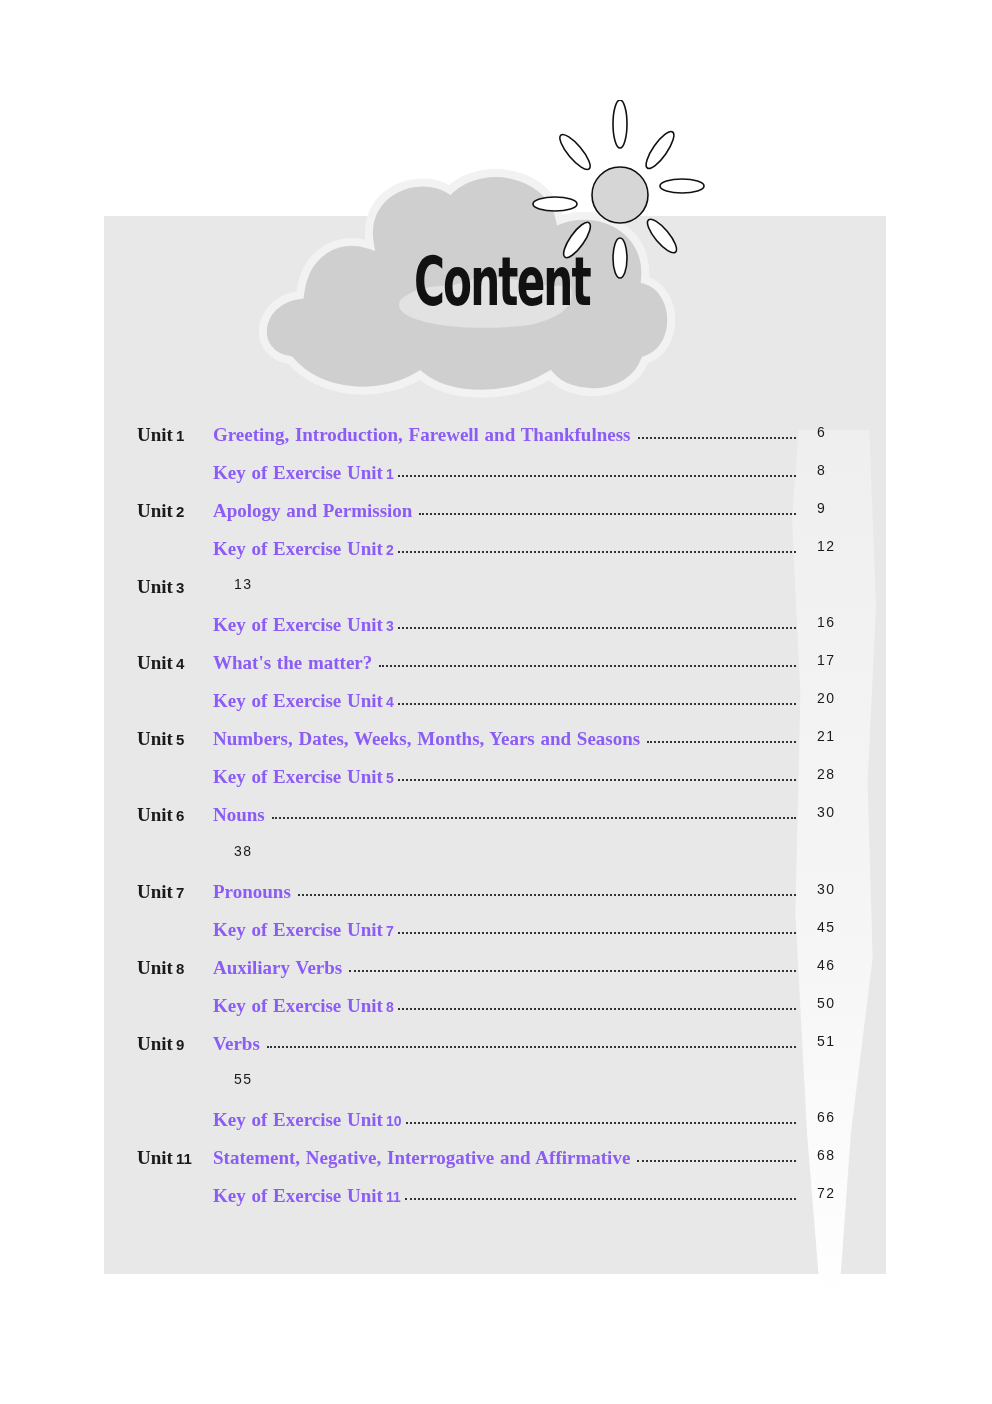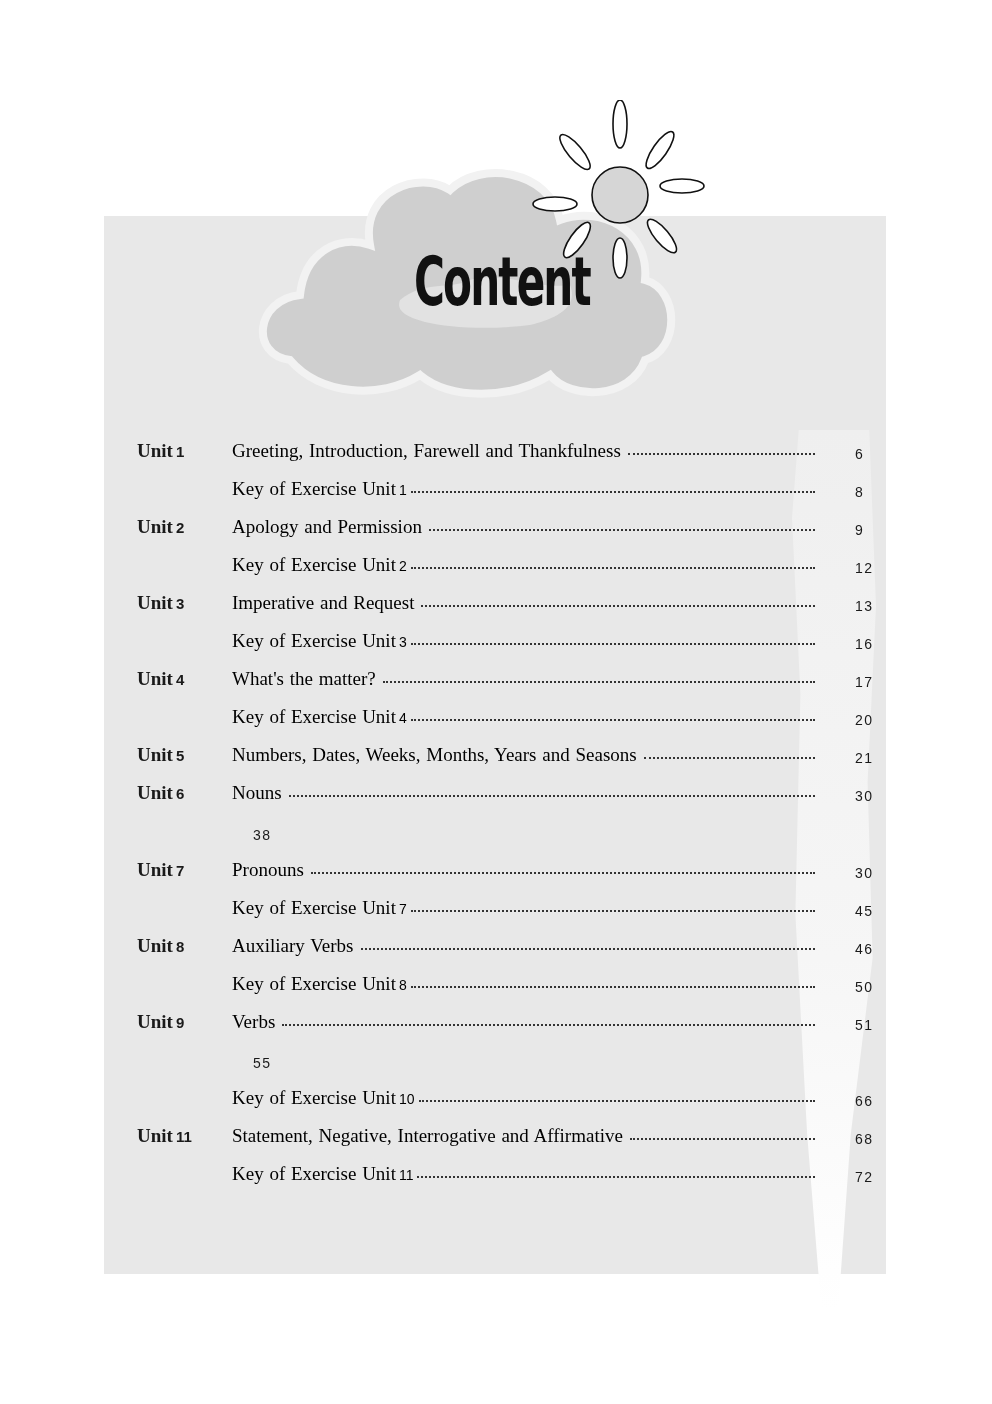--- a/index.html
+++ b/index.html
@@ -8,25 +8,25 @@
   .panel { position: absolute; left: 104px; top: 216px; width: 782px; height: 1058px; background: #e8e8e8; }
   .strip { position: absolute; left: 792px; top: 430px; width: 84px; height: 880px;
            background: linear-gradient(180deg, #efefef 0%, #f6f6f6 60%, #ffffff 100%);
            clip-path: polygon(8% 0, 92% 0, 100% 20%, 90% 40%, 96% 60%, 70% 80%, 55% 100%, 35% 100%, 18% 80%, 4% 55%, 10% 30%, 0 10%); }
   .cloud-wrap { position: absolute; left: 250px; top: 150px; width: 440px; height: 260px; }
   .title { position: absolute; left: 414px; top: 248px; font-family: "DejaVu Sans", sans-serif;
            font-weight: bold; font-size: 68px; letter-spacing: -3px; color: #111;
            transform: scaleX(0.62); transform-origin: left top; line-height: 1; }
   .sun { position: absolute; left: 520px; top: 100px; width: 200px; height: 190px; }
   .toc { position: absolute; left: 137px; top: 424px; width: 720px; }
-  .row { position: relative; height: 38.05px; display: flex; align-items: flex-end; gap: 19px; }
+  .row { position: relative; height: 38.05px; display: flex; align-items: flex-start; }
   .unit { width: 76px; flex: 0 0 76px; font-size: 19px; font-weight: bold; color: #1a1a1a; white-space: nowrap; }
   .unit .num { font-family: "Liberation Sans", sans-serif; font-size: 15px; font-weight: bold; margin-left: 3px; }
   .entry { flex: 0 0 583px; display: flex; align-items: baseline; overflow: hidden; }
-  .entry .txt { font-size: 19px; color: #000000; white-space: nowrap; word-spacing: 1px; }
+  .entry .txt { font-size: 19px; color: #8b5cf6; white-space: nowrap; word-spacing: 1px; font-weight: bold; }
   .entry .txt .n { font-family: "Liberation Sans", sans-serif; font-size: 14px; margin-left: 3px; }
   .entry .dots { flex: 1; margin-left: 4px; border-bottom: 2px dotted #333; height: 0; position: relative; top: -2px; }
   .page { flex: 0 0 50px; padding-left: 21px; font-family: "Liberation Sans", sans-serif; font-size: 14px;
           color: #1a1a1a; letter-spacing: 1.5px; }
 </style>
 </head>
 <body>
 
 <div class="panel"></div>
 <div class="strip"></div>
@@ -86,24 +86,20 @@
     <div class="unit"><span class="lbl"></span><span class="num"></span></div>
     <div class="entry">
       <span class="txt"><span class="t">Key of Exercise Unit</span><span class="n">2</span></span>
       <span class="dots"></span>
     </div>
     <div class="page">12</div>
   </div>
 
   <div class="row">
     <div class="unit"><span class="lbl">Unit</span><span class="num">3</span></div>
-    <div class="entry">
-      <span class="txt"><span class="t">Imperative and Request</span><span class="n"></span></span>
-      <span class="dots"></span>
-    </div>
     <div class="page">13</div>
   </div>
 
   <div class="row">
     <div class="unit"><span class="lbl"></span><span class="num"></span></div>
     <div class="entry">
       <span class="txt"><span class="t">Key of Exercise Unit</span><span class="n">3</span></span>
       <span class="dots"></span>
     </div>
     <div class="page">16</div>
@@ -129,20 +125,28 @@
 
   <div class="row">
     <div class="unit"><span class="lbl">Unit</span><span class="num">5</span></div>
     <div class="entry">
       <span class="txt"><span class="t">Numbers, Dates, Weeks, Months, Years and Seasons</span><span class="n"></span></span>
       <span class="dots"></span>
     </div>
     <div class="page">21</div>
   </div>
 
+  <div class="row">
+    <div class="unit"><span class="lbl"></span><span class="num"></span></div>
+    <div class="entry">
+      <span class="txt"><span class="t">Key of Exercise Unit</span><span class="n">5</span></span>
+      <span class="dots"></span>
+    </div>
+    <div class="page">28</div>
+  </div>
 
   <div class="row">
     <div class="unit"><span class="lbl">Unit</span><span class="num">6</span></div>
     <div class="entry">
       <span class="txt"><span class="t">Nouns</span><span class="n"></span></span>
       <span class="dots"></span>
     </div>
     <div class="page">30</div>
   </div>
 

